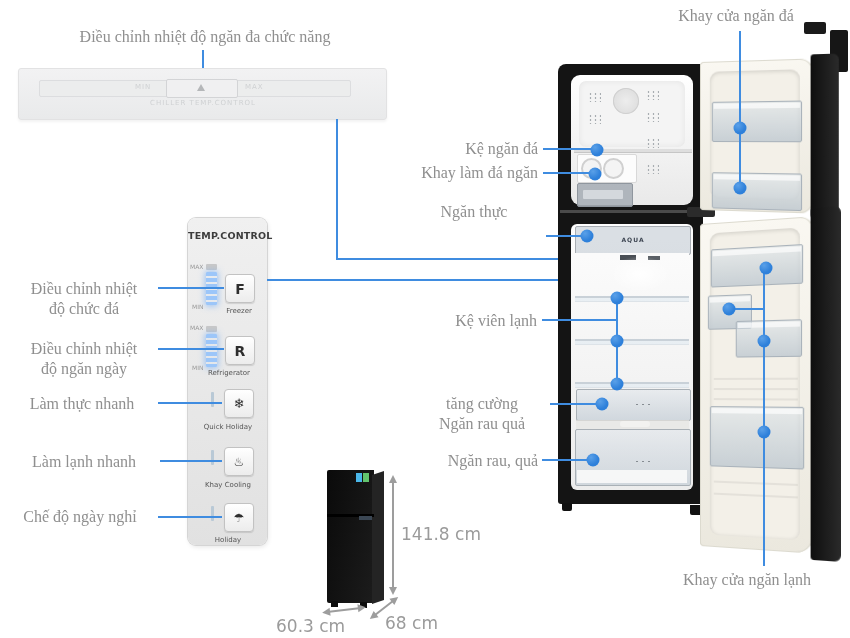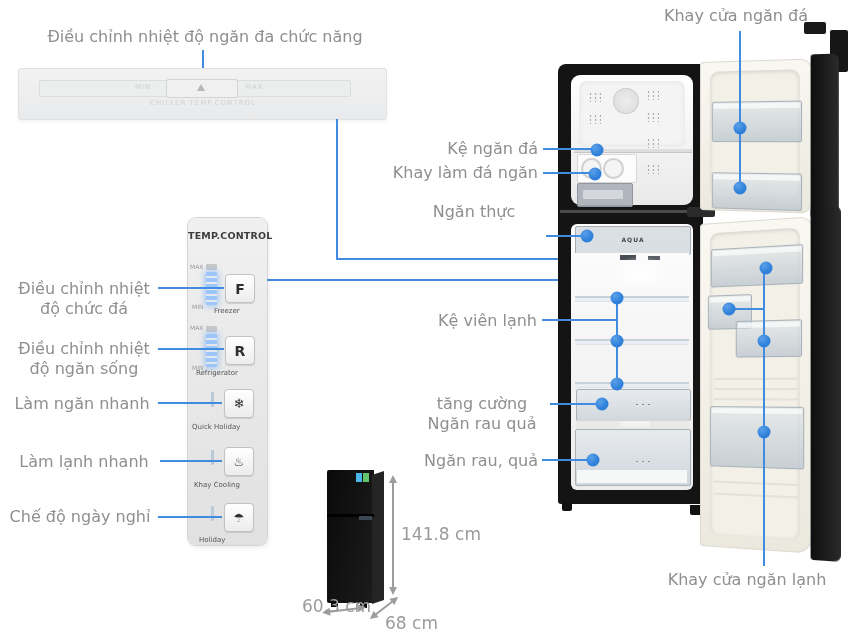--- a/index.html
+++ b/index.html
@@ -1,19 +1,19 @@
 <!DOCTYPE html>
 <html><head>
 <meta charset="utf-8">
 <style>
   html,body{margin:0;padding:0;background:#fff;}
   .canvas{position:relative;width:850px;height:638px;background:#fff;overflow:hidden;
           font-family:"DejaVu Sans","Liberation Sans",sans-serif;}
   .abs{position:absolute;}
-  .lbl{position:absolute;color:#8f8f8f;font-size:16px;line-height:20px;}
+  .lbl{position:absolute;color:#8f8f8f;font-size:16px;line-height:20px;font-family:Liberation Serif, serif;}
   .dim{position:absolute;color:#9b9b9b;font-size:17px;}
   .hline,.vline{position:absolute;background:#3f8ce0;}
   .hline{height:2px;}
   .vline{width:2px;}
   .dot{position:absolute;width:13px;height:13px;border-radius:50%;
        background:radial-gradient(circle at 35% 30%,#5aa0e8,#2e80da 60%);
        transform:translate(-50%,-50%);}
   .tri{position:absolute;width:0;height:0;border-style:solid;}
   .gline{position:absolute;background:#9d9d9d;}
   
@@ -24,21 +24,21 @@
             font-size:9.5px;font-weight:bold;color:#3c3c3c;letter-spacing:.2px;}
   .mm{position:absolute;font-size:6px;color:#9a9a9a;}
   .chip{position:absolute;width:11px;height:6px;background:#c8c8c8;border-radius:1px;}
   .led{position:absolute;width:11px;height:33px;border-radius:1px;
        background:repeating-linear-gradient(180deg,#9cc6f9 0 4px,rgba(156,198,249,.08) 4px 6px);
        box-shadow:0 0 6px 1px rgba(120,175,245,.7);}
   .pbtn{position:absolute;width:28px;height:27px;border:1px solid #c2c2c2;border-radius:4px;
         background:linear-gradient(#ffffff,#ececec);box-shadow:0 1px 1px rgba(0,0,0,.12);
         display:flex;align-items:center;justify-content:center;
         font-size:14px;font-weight:bold;color:#2e2e2e;}
-  .plab{position:absolute;font-size:7px;color:#555;text-align:left;}
+  .plab{position:absolute;font-size:7px;color:#555;text-align:center;}
   .tick{position:absolute;width:3px;height:15px;background:#b9c9d6;border-radius:1px;}
   
   .spanel{position:absolute;left:18px;top:68px;width:367px;height:50px;border-radius:3px;
           background:linear-gradient(180deg,#f2f2f3,#e9eaeb);border:1px solid #e2e2e3;
           box-shadow:0 2px 3px rgba(0,0,0,.05);}
   .faint{position:absolute;color:#cfd1d3;font-size:7px;letter-spacing:1px;}
   
   .cab{position:absolute;left:558px;top:64px;width:145px;height:440px;background:#141414;
        border-radius:8px 3px 3px 3px;}
   .inter{position:absolute;background:linear-gradient(180deg,#ffffff,#e9e9e9);}
@@ -127,25 +127,25 @@
   <div class="hline" style="left:267px;top:279px;width:310px;"></div>
 
   <div class="lbl" style="left:10px;top:279px;width:148px;text-align:center;">
     <div>Điều chỉnh nhiệt</div>
     <div>độ chức đá</div>
   </div>
   <div class="hline" style="left:158px;top:287px;width:66px;"></div>
 
   <div class="lbl" style="left:10px;top:339px;width:148px;text-align:center;">
     <div>Điều chỉnh nhiệt</div>
-    <div>độ ngăn sống</div>
+    <div>độ ngăn ngày</div>
   </div>
   <div class="hline" style="left:158px;top:348px;width:66px;"></div>
 
-  <div class="lbl" style="left:8px;top:394px;width:148px;text-align:center;">Làm ngăn nhanh</div>
+  <div class="lbl" style="left:8px;top:394px;width:148px;text-align:center;">Làm thực nhanh</div>
   <div class="hline" style="left:158px;top:402px;width:64px;"></div>
 
   <div class="lbl" style="left:10px;top:452px;width:148px;text-align:center;">Làm lạnh nhanh</div>
   <div class="hline" style="left:160px;top:460px;width:62px;"></div>
 
   <div class="lbl" style="left:2px;top:507px;width:156px;text-align:center;">Chế độ ngày nghỉ</div>
   <div class="hline" style="left:158px;top:516px;width:64px;"></div>
 
   <div class="cab"></div>
 
@@ -273,21 +273,21 @@
   <div class="gline" style="left:392px;top:482px;width:2px;height:106px;"></div>
   <div class="tri" style="left:389px;top:475px;border-width:0 4px 8px 4px;border-color:transparent transparent #9d9d9d transparent;"></div>
   <div class="tri" style="left:389px;top:587px;border-width:8px 4px 0 4px;border-color:#9d9d9d transparent transparent transparent;"></div>
   <div class="dim" style="left:401px;top:524px;">141.8 cm</div>
 
   <div class="abs" style="left:325px;top:604px;width:38px;height:12px;transform:rotate(-7deg);">
     <div class="gline" style="left:4px;top:5px;width:30px;height:2px;"></div>
     <div class="tri" style="left:-3px;top:2px;border-width:4px 8px 4px 0;border-color:transparent #9d9d9d transparent transparent;"></div>
     <div class="tri" style="left:33px;top:2px;border-width:4px 0 4px 8px;border-color:transparent transparent transparent #9d9d9d;"></div>
   </div>
-  <div class="dim" style="left:276px;top:596px;margin-left:26px;">60.3 cm</div>
+  <div class="dim" style="left:276px;top:616px;">60.3 cm</div>
 
   <div class="abs" style="left:368px;top:602px;width:32px;height:12px;transform:rotate(-38deg);">
     <div class="gline" style="left:5px;top:5px;width:22px;height:2px;"></div>
     <div class="tri" style="left:-2px;top:2px;border-width:4px 8px 4px 0;border-color:transparent #9d9d9d transparent transparent;"></div>
     <div class="tri" style="left:26px;top:2px;border-width:4px 0 4px 8px;border-color:transparent transparent transparent #9d9d9d;"></div>
   </div>
   <div class="dim" style="left:385px;top:613px;">68 cm</div>
 
 </div>
 

